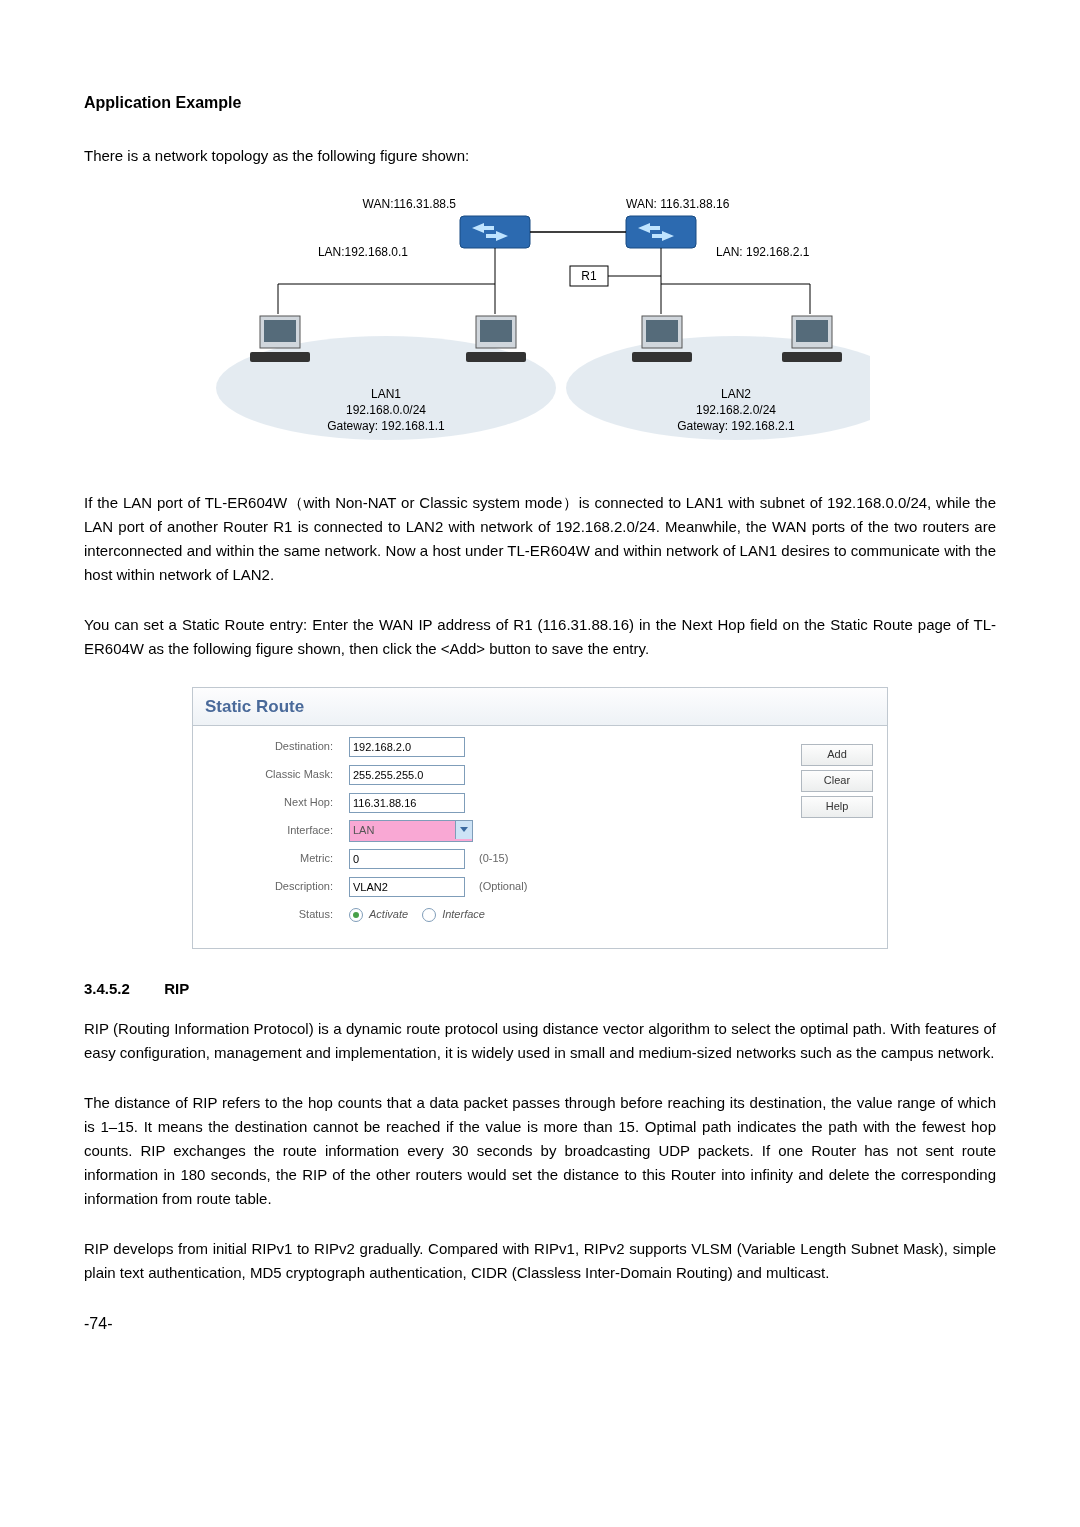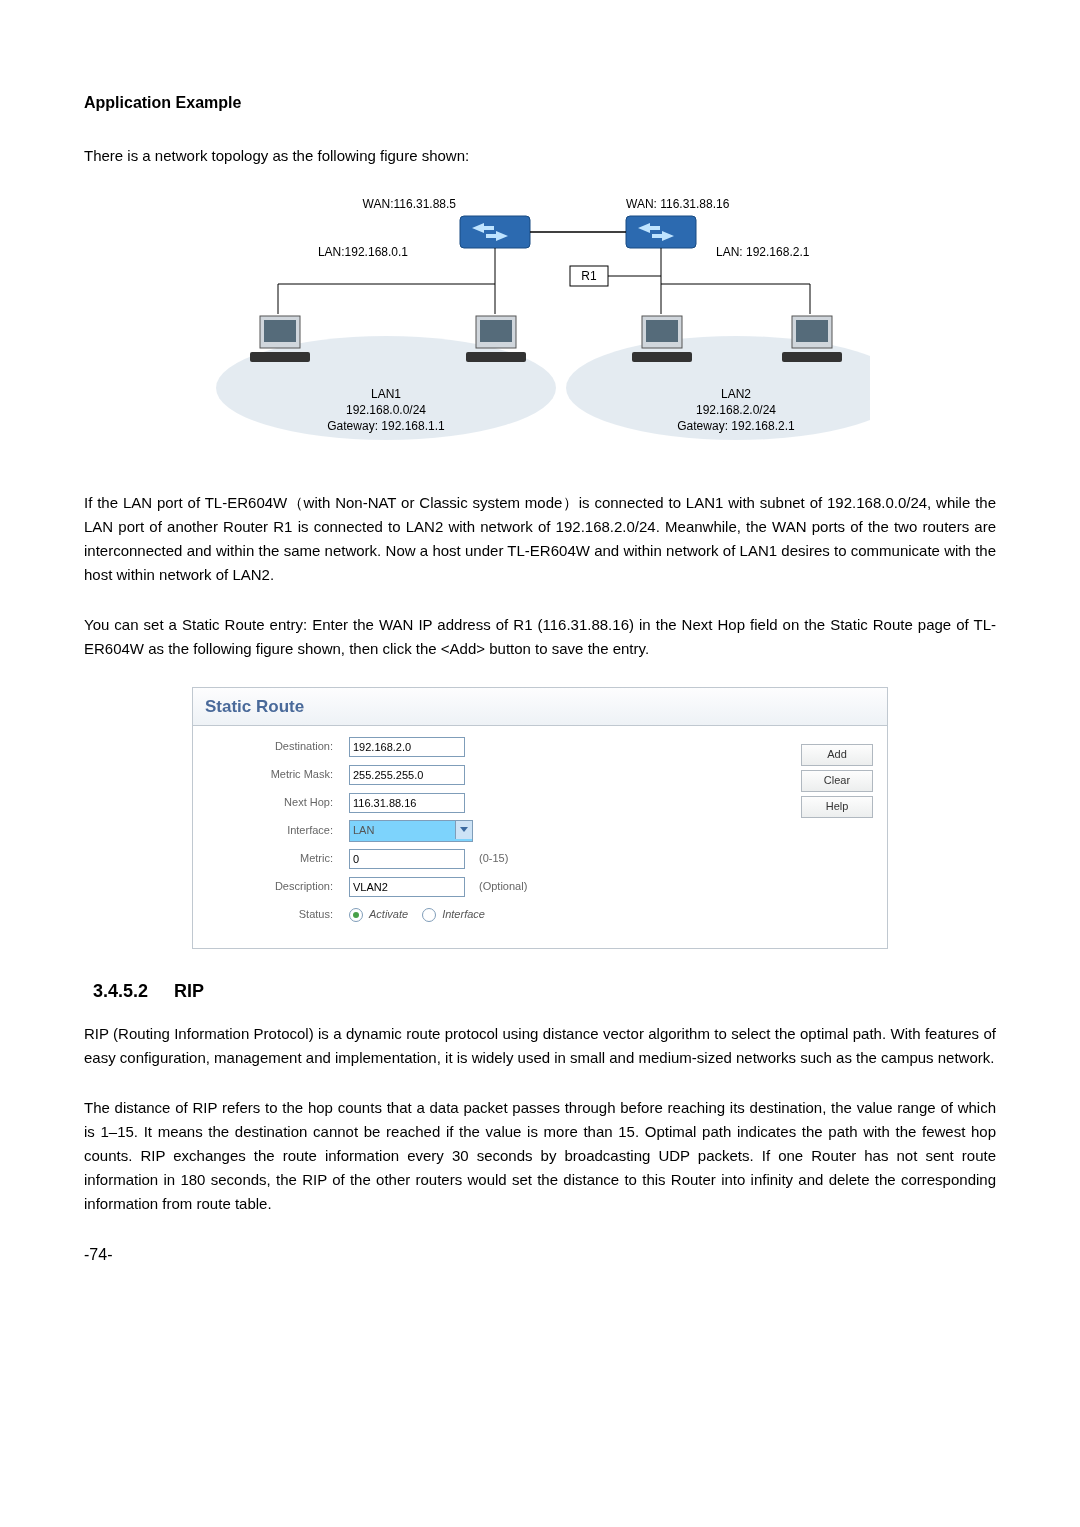--- a/index.html
+++ b/index.html
@@ -82,21 +82,21 @@
     padding: 0 3px;
     font-size: 11px;
     width: 108px;
     background: #fff;
   }
   .ui-select {
     height: 20px;
     border: 1px solid #7F9DB9;
     font-size: 11px;
     width: 116px;
-    background: #7dd3fc;
+    background: #f9a8d4;
     display: inline-flex;
     align-items: center;
     padding: 0 3px;
     position: relative;
   }
   .ui-select .dd {
     position: absolute;
     right: 0; top: 0;
     width: 16px; height: 18px;
     background: #cde3f6;
@@ -135,23 +135,23 @@
     height: 20px;
     margin: 0 0 4px auto;
     background: linear-gradient(#fdfdfd, #eceeee);
     border: 1px solid #b0b8c0;
     font-size: 11px;
     text-align: center;
     line-height: 18px;
     color: #333;
   }
   .section-hdr {
-    font-size: 18px;
+    font-size: 15px;
     font-weight: bold;
-    margin: 20px 0 16px 9px;
+    margin: 20px 0 16px 0;
   }
   .section-hdr .num {
     display: inline-block;
     width: 76px;
   }
   .pageno {
     text-align: left;
     font-size: 16px;
   }
 </style>
@@ -242,21 +242,21 @@
 
   <div class="ui-capture">
     <div class="ui-header">Static Route</div>
     <div class="ui-body">
       <div class="ui-form">
         <div class="ui-row">
           <div class="ui-label">Destination:</div>
           <input class="ui-input" value="192.168.2.0" style="">
         </div>
         <div class="ui-row">
-          <div class="ui-label">Metric Mask:</div>
+          <div class="ui-label">Classic Mask:</div>
           <input class="ui-input" value="255.255.255.0" style="">
         </div>
         <div class="ui-row">
           <div class="ui-label">Next Hop:</div>
           <input class="ui-input" value="116.31.88.16" style="">
         </div>
         <div class="ui-row">
           <div class="ui-label">Interface:</div>
           <div class="ui-select">
             <span>LAN</span>
@@ -299,16 +299,17 @@
     </div>
   </div>
 
   <div class="section-hdr">
     <span class="num">3.4.5.2</span>
     <span>RIP</span>
   </div>
 
   <p class="body just">RIP (Routing Information Protocol) is a dynamic route protocol using distance vector algorithm to select the optimal path. With features of easy configuration, management and implementation, it is widely used in small and medium-sized networks such as the campus network.</p>
   <p class="body just">The distance of RIP refers to the hop counts that a data packet passes through before reaching its destination, the value range of which is 1–15. It means the destination cannot be reached if the value is more than 15. Optimal path indicates the path with the fewest hop counts. RIP exchanges the route information every 30 seconds by broadcasting UDP packets. If one Router has not sent route information in 180 seconds, the RIP of the other routers would set the distance to this Router into infinity and delete the corresponding information from route table.</p>
+  <p class="body just">RIP develops from initial RIPv1 to RIPv2 gradually. Compared with RIPv1, RIPv2 supports VLSM (Variable Length Subnet Mask), simple plain text authentication, MD5 cryptograph authentication, CIDR (Classless Inter-Domain Routing) and multicast.</p>
 
   <div class="pageno">-74-</div>
 
 </div>
 
 </body></html>

